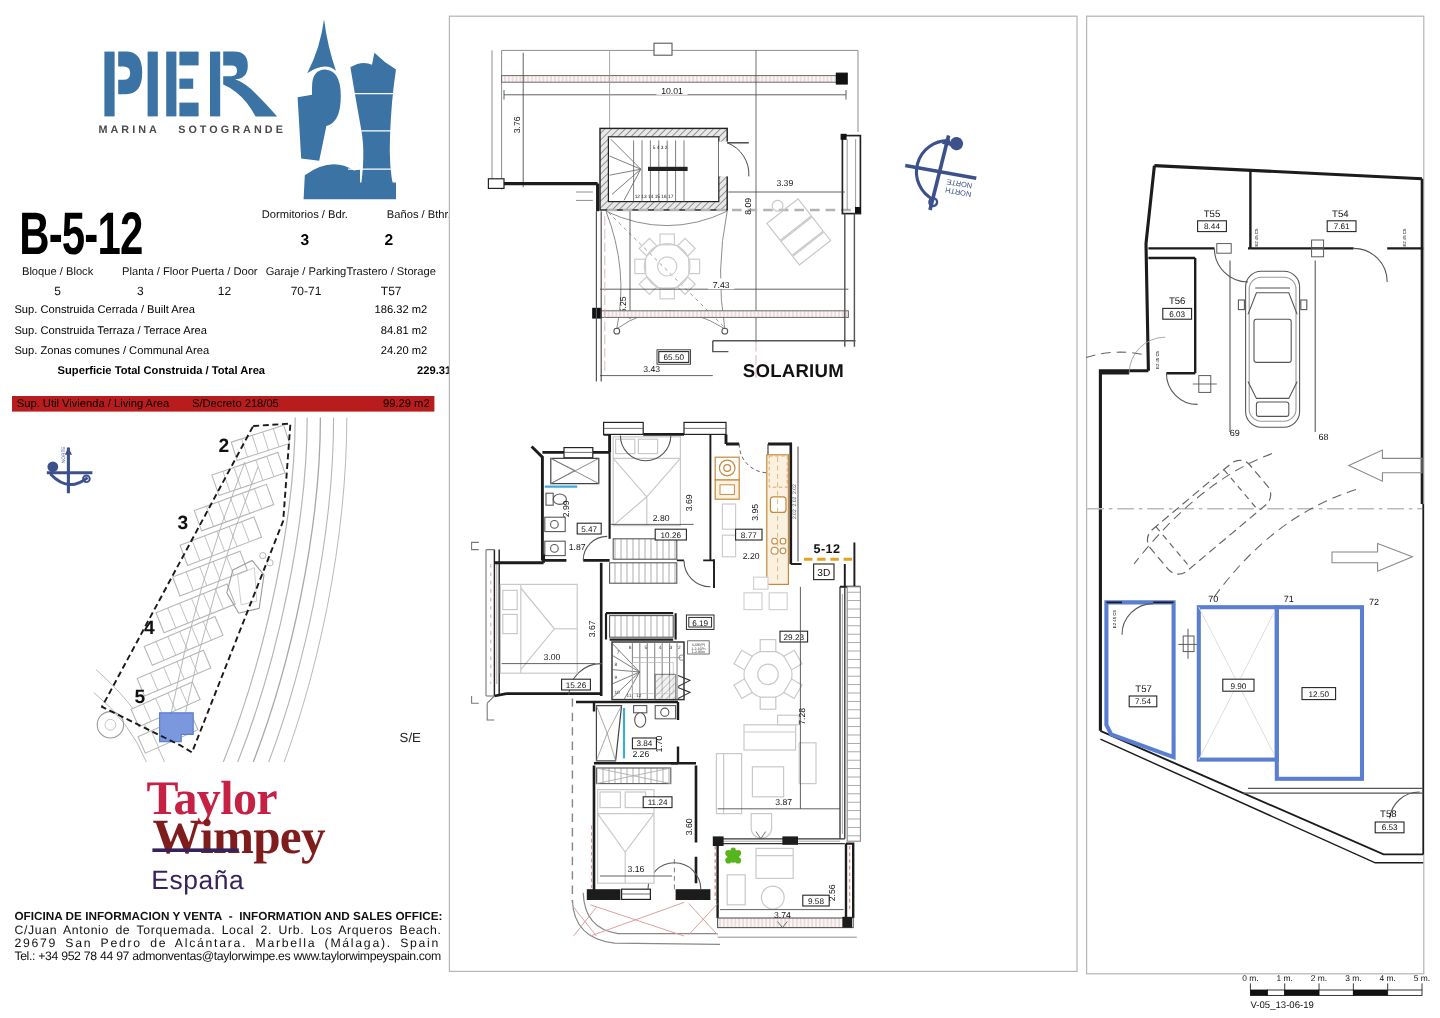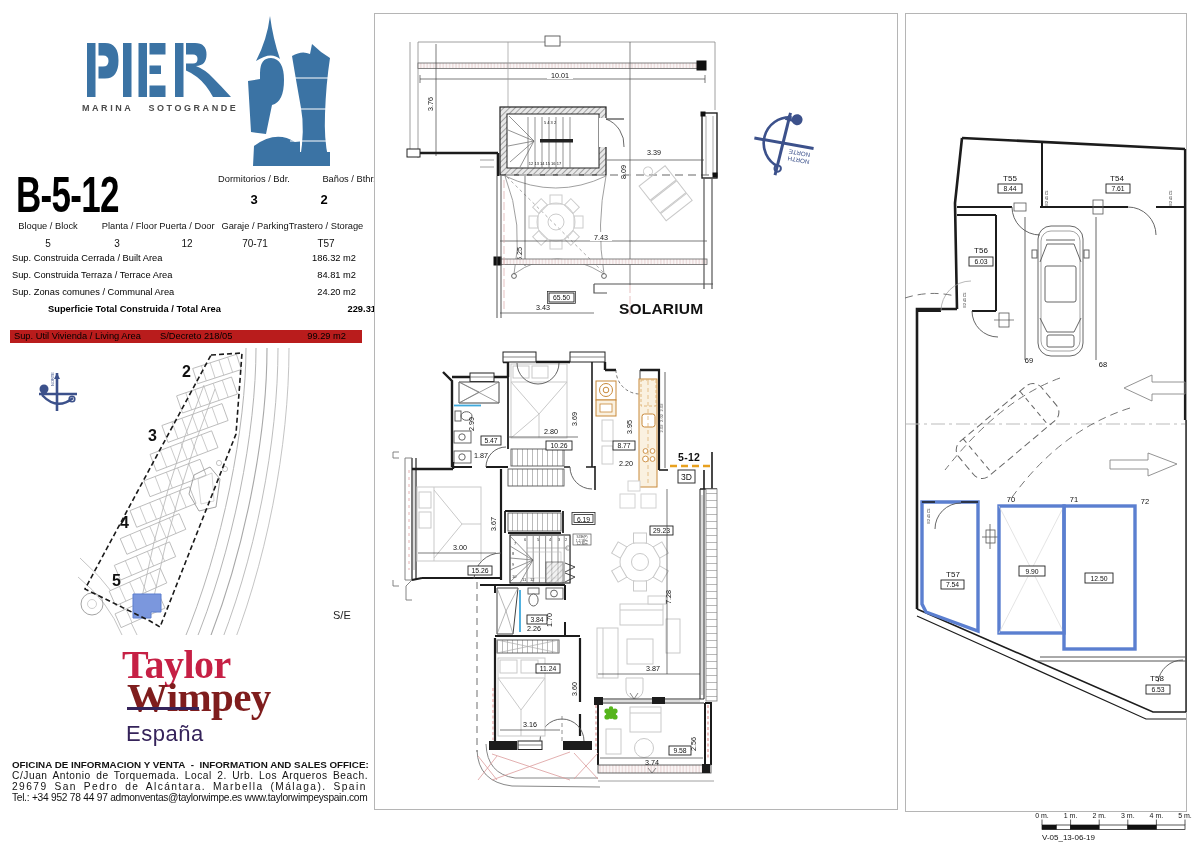--- a/index.html
+++ b/index.html
@@ -72,21 +72,21 @@
 </div>
 
 <div class="abs" style="left:12px;top:253px;width:344px;font-size:9.3px;">Sup. Construida Cerrada / Built Area<span style="float:right">186.32 m2</span></div>
 
 <div class="abs" style="left:12px;top:270px;width:344px;font-size:9.3px;">Sup. Construida Terraza / Terrace Area<span style="float:right">84.81 m2</span></div>
 
 <div class="abs" style="left:12px;top:287px;width:344px;font-size:9.3px;">Sup. Zonas comunes / Communal Area<span style="float:right">24.20 m2</span></div>
 
 <div class="abs" style="left:12px;top:304px;width:344px;font-size:9.3px;font-weight:bold;margin-left:36px;">Superficie Total Construida / Total Area<span style="float:right">229.31 m2</span></div>
 
-<div class="abs" style="left:10px;top:330px;width:352px;height:13px;background:#b91c1c;font-size:9.3px;line-height:13px;position:absolute;"><span style="margin-left:4px;">Sup. Util Vivienda / Living Area</span><span class="abs" style="left:150px;">S/Decreto 218/05</span><span style="float:right;margin-right:16px;">99.29 m2</span></div>
+<div class="abs" style="left:10px;top:330px;width:352px;height:13px;background:#b91c1c;font-size:9.3px;line-height:13px;position:absolute;"><span style="margin-left:4px;">Sup. Util Vivienda / Living Area</span><span class="abs" style="left:150px;">S/Decreto 218/05</span><span style="float:right;margin-right:4px;">99.29 m2</span></div>
 
 <svg class="abs" style="left:36px;top:370px;" width="44" height="44" viewBox="0 0 44 44" id="sidecompass" font-family="Liberation Sans, sans-serif">
 <g stroke="#3c518b" fill="none">
 <line x1="21" y1="3" x2="21" y2="41" stroke-width="2.6"></line>
 <line x1="3" y1="24" x2="41" y2="24" stroke-width="2.6"></line>
 <path d="M6,25 Q21,41 37,28" stroke-width="2.4"></path>
 <path d="M21,3 L18,9 L24,9 Z" fill="#3c518b" stroke="none"></path>
 <circle cx="8" cy="19" r="4.5" fill="#3c518b" stroke="none"></circle>
 <circle cx="36" cy="29" r="2.8" stroke-width="1.6"></circle>
 <text x="16" y="18" font-size="4" fill="#3c518b" stroke="none" transform="rotate(-90 16 16)">NORTE</text>

